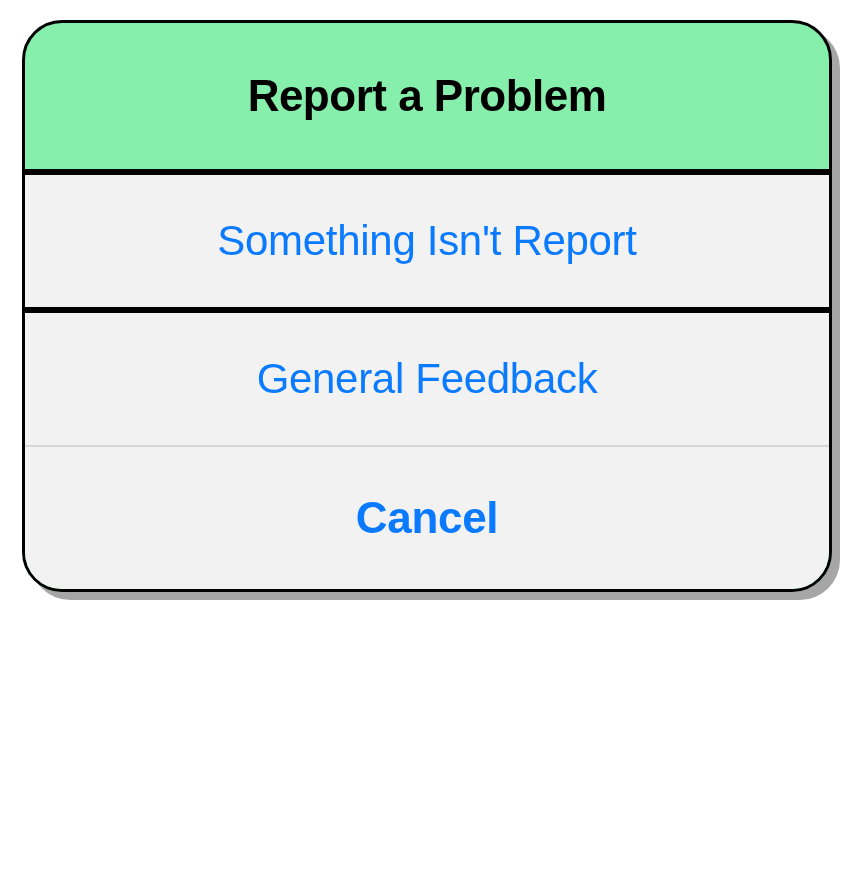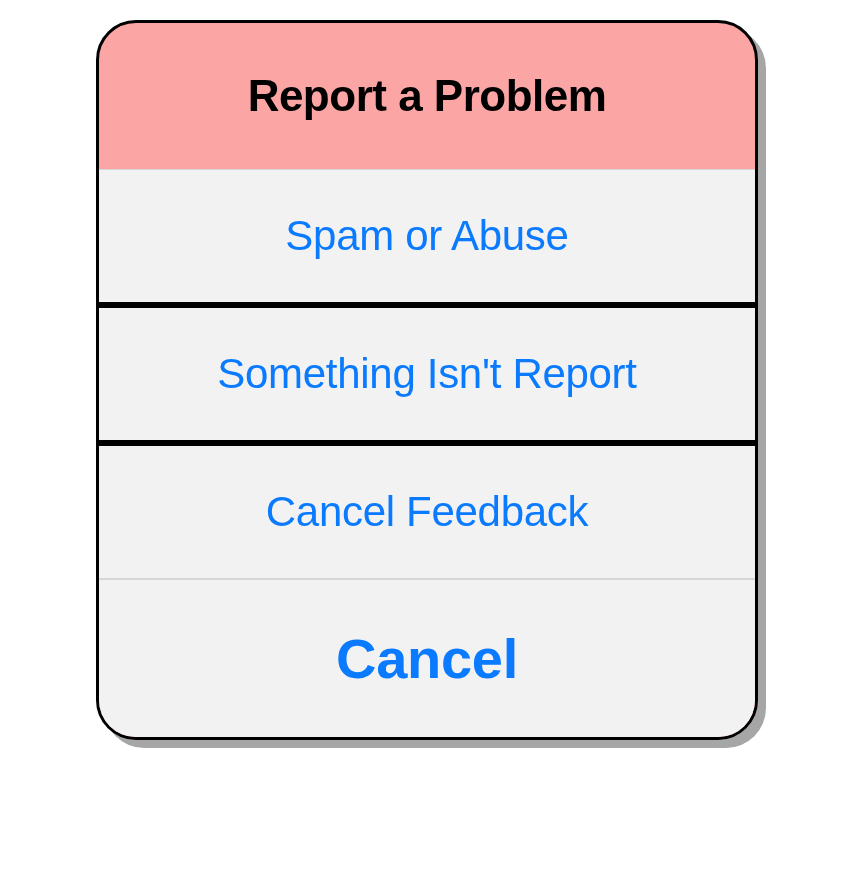--- a/index.html
+++ b/index.html
@@ -13,22 +13,22 @@
       background: #ffffff;
       display: flex;
       justify-content: center;
       align-items: flex-start;
       padding: 20px;
       width: 854px;
       height: 882px;
     }
     
     .action-sheet {
-      width: 662px;
-      background: #fca5a5;
+      width: 810px;
+      background: #86efac;
       border-radius: 40px;
       border: 3px solid #000000;
       box-shadow: 8px 8px 0px 0px rgba(0,0,0,0.35);
       overflow: hidden;
       display: flex;
       flex-direction: column;
     }
     
     .sheet-header {
       padding: 48px 20px 48px 20px;
@@ -62,35 +62,34 @@
       margin-top: -1px;
     }
     
     .sheet-option:last-of-type {
       border-bottom: none;
     }
     
     .sheet-cancel {
       padding: 46px 32px;
       text-align: center;
-      font-size: 56px;
+      font-size: 44px;
       font-weight: 600;
       color: #0a7aff;
       cursor: pointer;
       letter-spacing: -0.3px;
       border-top: 1px solid #d6d6d6;
       background: #f2f2f2;
     }
   </style>
 </head>
 <body>
 
 <div class="action-sheet">
   <div class="sheet-header">
     <div class="sheet-title">Report a Problem</div>
   </div>
 
-  <div class="sheet-option">Spam or Abuse</div>
   <div class="sheet-option highlighted">Something Isn't Report</div>
-  <div class="sheet-option">Cancel Feedback</div>
+  <div class="sheet-option">General Feedback</div>
 
   <div class="sheet-cancel">Cancel</div>
 </div>
 
 </body></html>

